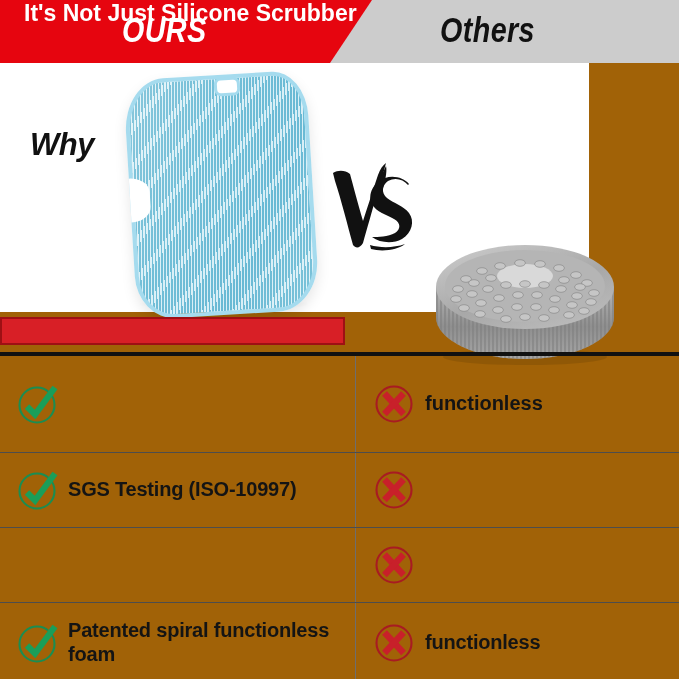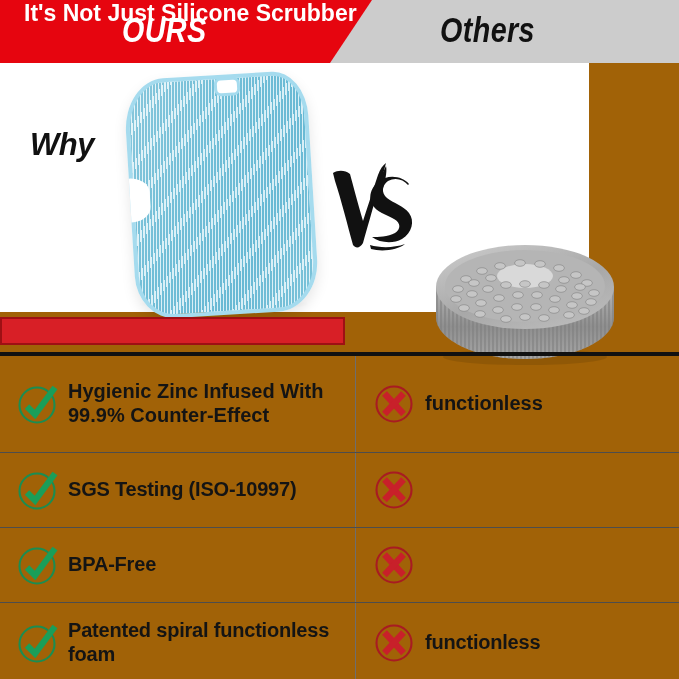--- a/index.html
+++ b/index.html
@@ -380,21 +380,20 @@
     <div class="divider-v"></div>
 
     <div class="row row-1 row-sep">
       <div class="cell cell-left">
         <span class="icon-box">
           <svg width="46" height="46" viewBox="0 0 46 46" xmlns="http://www.w3.org/2000/svg">
             <circle cx="23" cy="24" r="17.5" fill="none" stroke="#1a8d52" stroke-width="2.1"></circle>
             <path d="M13 25.5 L21 33.5 L41 6.5" fill="none" stroke="#1a9e59" stroke-width="6.2" stroke-linecap="butt" stroke-linejoin="miter"></path>
           </svg>
         </span>
-        <span class="cell-text">Hygienic Zinc Infused With 99.9% Counter-Effect</span>
       </div>
       <div class="cell cell-right">
         <span class="icon-box">
           <svg width="46" height="46" viewBox="0 0 46 46" xmlns="http://www.w3.org/2000/svg">
             <circle cx="23" cy="23" r="17.5" fill="none" stroke="#a81b22" stroke-width="2.1"></circle>
             <path d="M13.5 12.5 L32.5 33" stroke="#c8202a" stroke-width="6.4" stroke-linecap="butt"></path>
             <path d="M32.5 12.5 L13.5 33" stroke="#c8202a" stroke-width="6.4" stroke-linecap="butt"></path>
           </svg>
         </span>
         <span class="cell-text">functionless</span>
@@ -416,29 +415,20 @@
           <svg width="46" height="46" viewBox="0 0 46 46" xmlns="http://www.w3.org/2000/svg">
             <circle cx="23" cy="23" r="17.5" fill="none" stroke="#a81b22" stroke-width="2.1"></circle>
             <path d="M13.5 12.5 L32.5 33" stroke="#c8202a" stroke-width="6.4" stroke-linecap="butt"></path>
             <path d="M32.5 12.5 L13.5 33" stroke="#c8202a" stroke-width="6.4" stroke-linecap="butt"></path>
           </svg>
         </span>
       </div>
     </div>
 
     <div class="row row-3 row-sep narrow">
-      <div class="cell cell-left">
-        <span class="icon-box">
-          <svg width="46" height="46" viewBox="0 0 46 46" xmlns="http://www.w3.org/2000/svg">
-            <circle cx="23" cy="24" r="17.5" fill="none" stroke="#1a8d52" stroke-width="2.1"></circle>
-            <path d="M13 25.5 L21 33.5 L41 6.5" fill="none" stroke="#1a9e59" stroke-width="6.2" stroke-linecap="butt" stroke-linejoin="miter"></path>
-          </svg>
-        </span>
-        <span class="cell-text">BPA-Free</span>
-      </div>
       <div class="cell cell-right">
         <span class="icon-box">
           <svg width="46" height="46" viewBox="0 0 46 46" xmlns="http://www.w3.org/2000/svg">
             <circle cx="23" cy="23" r="17.5" fill="none" stroke="#a81b22" stroke-width="2.1"></circle>
             <path d="M13.5 12.5 L32.5 33" stroke="#c8202a" stroke-width="6.4" stroke-linecap="butt"></path>
             <path d="M32.5 12.5 L13.5 33" stroke="#c8202a" stroke-width="6.4" stroke-linecap="butt"></path>
           </svg>
         </span>
       </div>
     </div>

